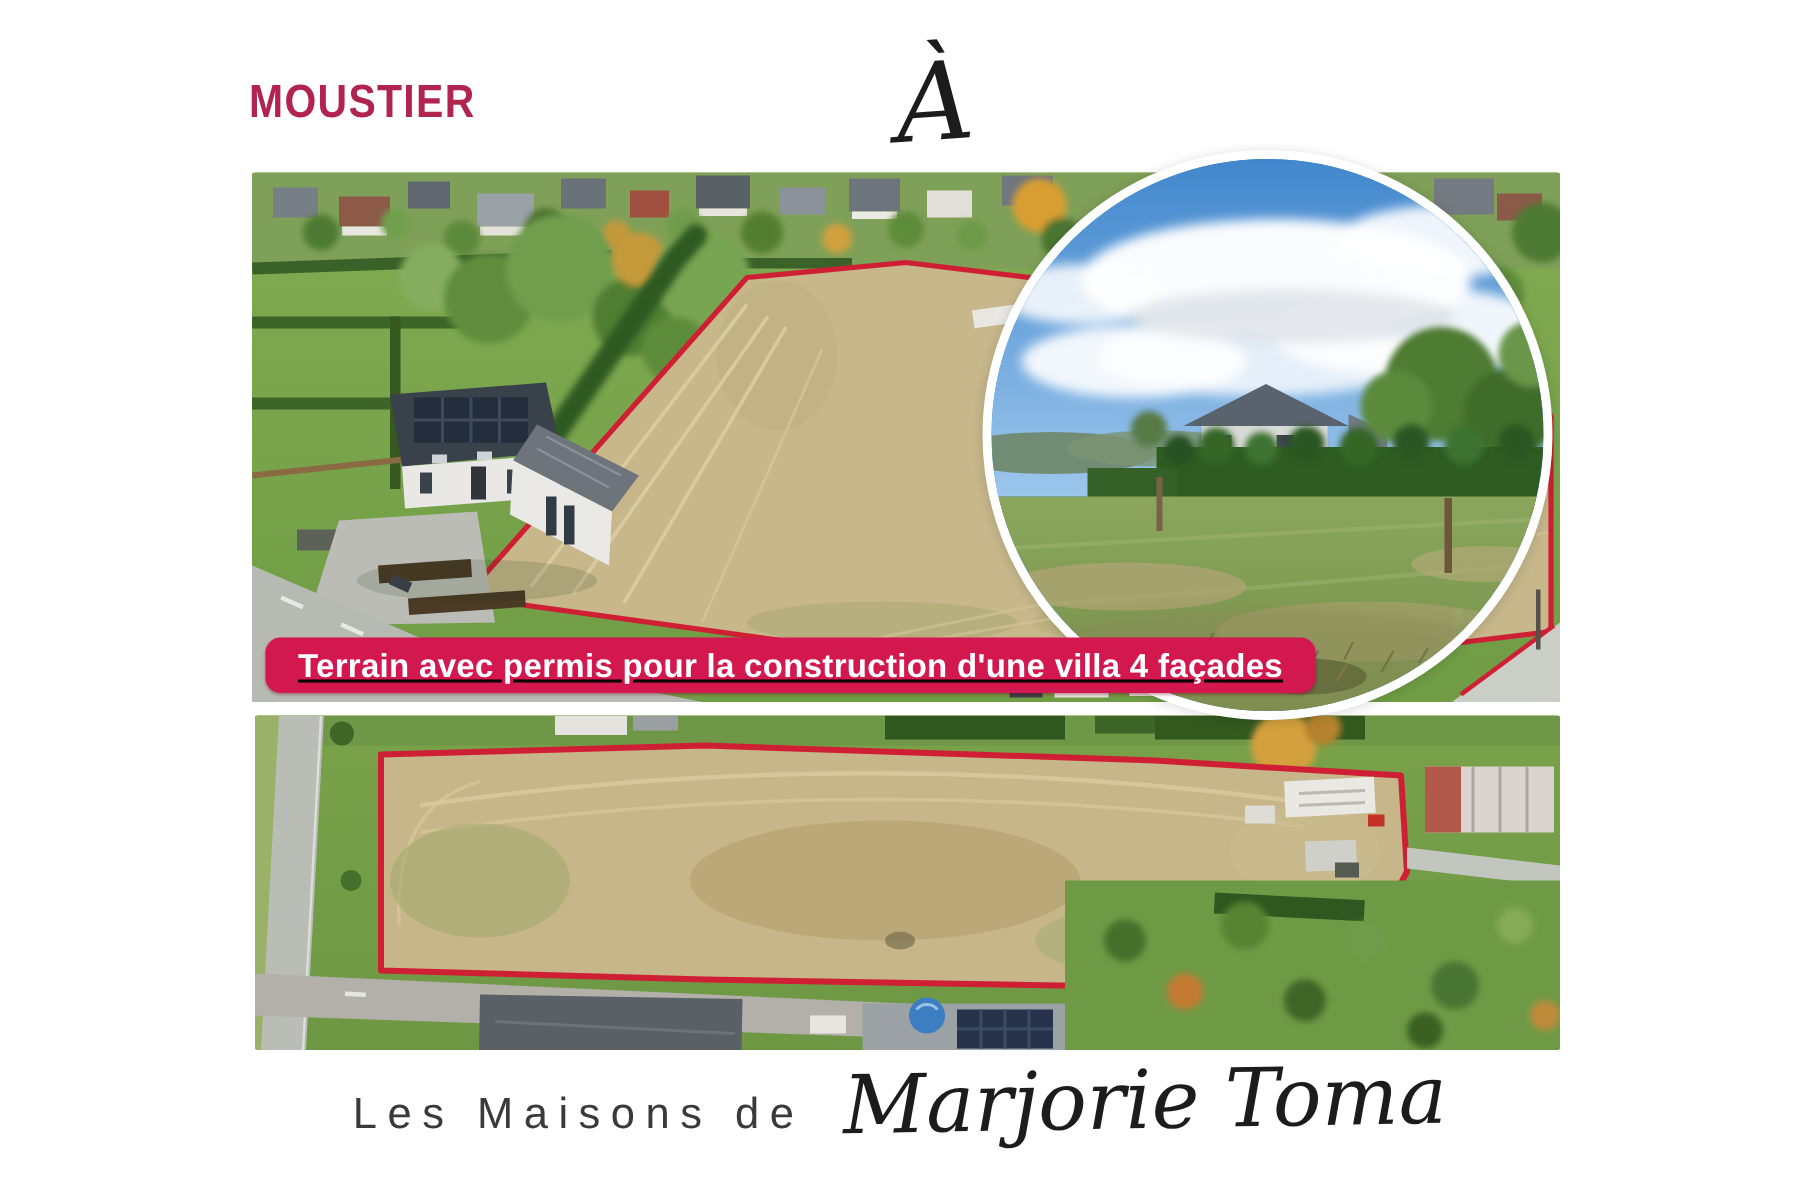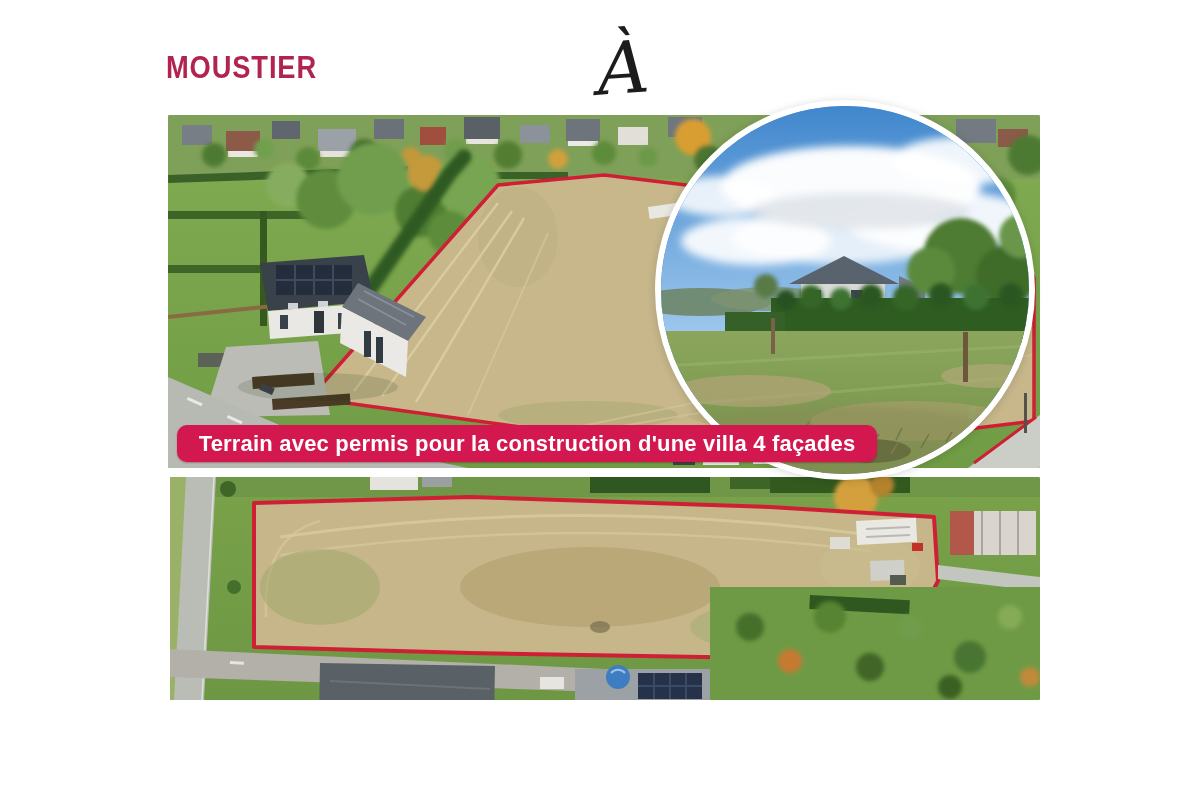--- a/index.html
+++ b/index.html
@@ -31,20 +31,21 @@
     border:6px solid #fff;border-radius:50%;overflow:hidden;z-index:2;
     box-shadow:0 1px 8px rgba(0,0,0,.15);background:#4187cd;
   }
   .inset-circle svg{display:block;width:100%;height:100%;}
   
   .banner{
     position:absolute;left:177px;top:425px;width:700px;height:37px;z-index:3;
     background:var(--accent-pink,#d31850);border-radius:10px;
     display:flex;align-items:center;justify-content:center;
     box-shadow:0 1px 2px rgba(110,0,30,.35);
+    text-decoration:underline;
   }
   .banner span{
     color:#fff;font-size:22px;font-weight:bold;letter-spacing:.2px;white-space:nowrap;
   }
   
   .footer{
     position:absolute;left:0;top:702px;width:1200px;height:98px;
     display:flex;align-items:baseline;justify-content:center;gap:26px;
   }
   .footer .prefix{
@@ -362,14 +363,18 @@
         <rect x="370" y="200" width="24" height="12" fill="#e6e5e0"></rect>
         <rect x="405" y="192" width="135" height="31" fill="#9ba1a5"></rect>
         <rect x="468" y="196" width="64" height="26" fill="#26324a"></rect>
         <path d="M484,196 L484,222 M500,196 L500,222 M516,196 L516,222 M468,209 L532,209" stroke="#3b4a66" stroke-width="2"></path>
         <circle cx="448" cy="200" r="12" fill="#3d7ec2"></circle>
         <path d="M441,196 A9,9 0 0 1 455,196" stroke="#9cc2e4" stroke-width="2" fill="none"></path>
       </g>
     </svg>
   </div>
 
+  <div class="footer">
+    <span class="prefix">Les Maisons de</span>
+    <span class="signature">Marjorie Toma</span>
+  </div>
 
 </div>
 
 </body></html>

